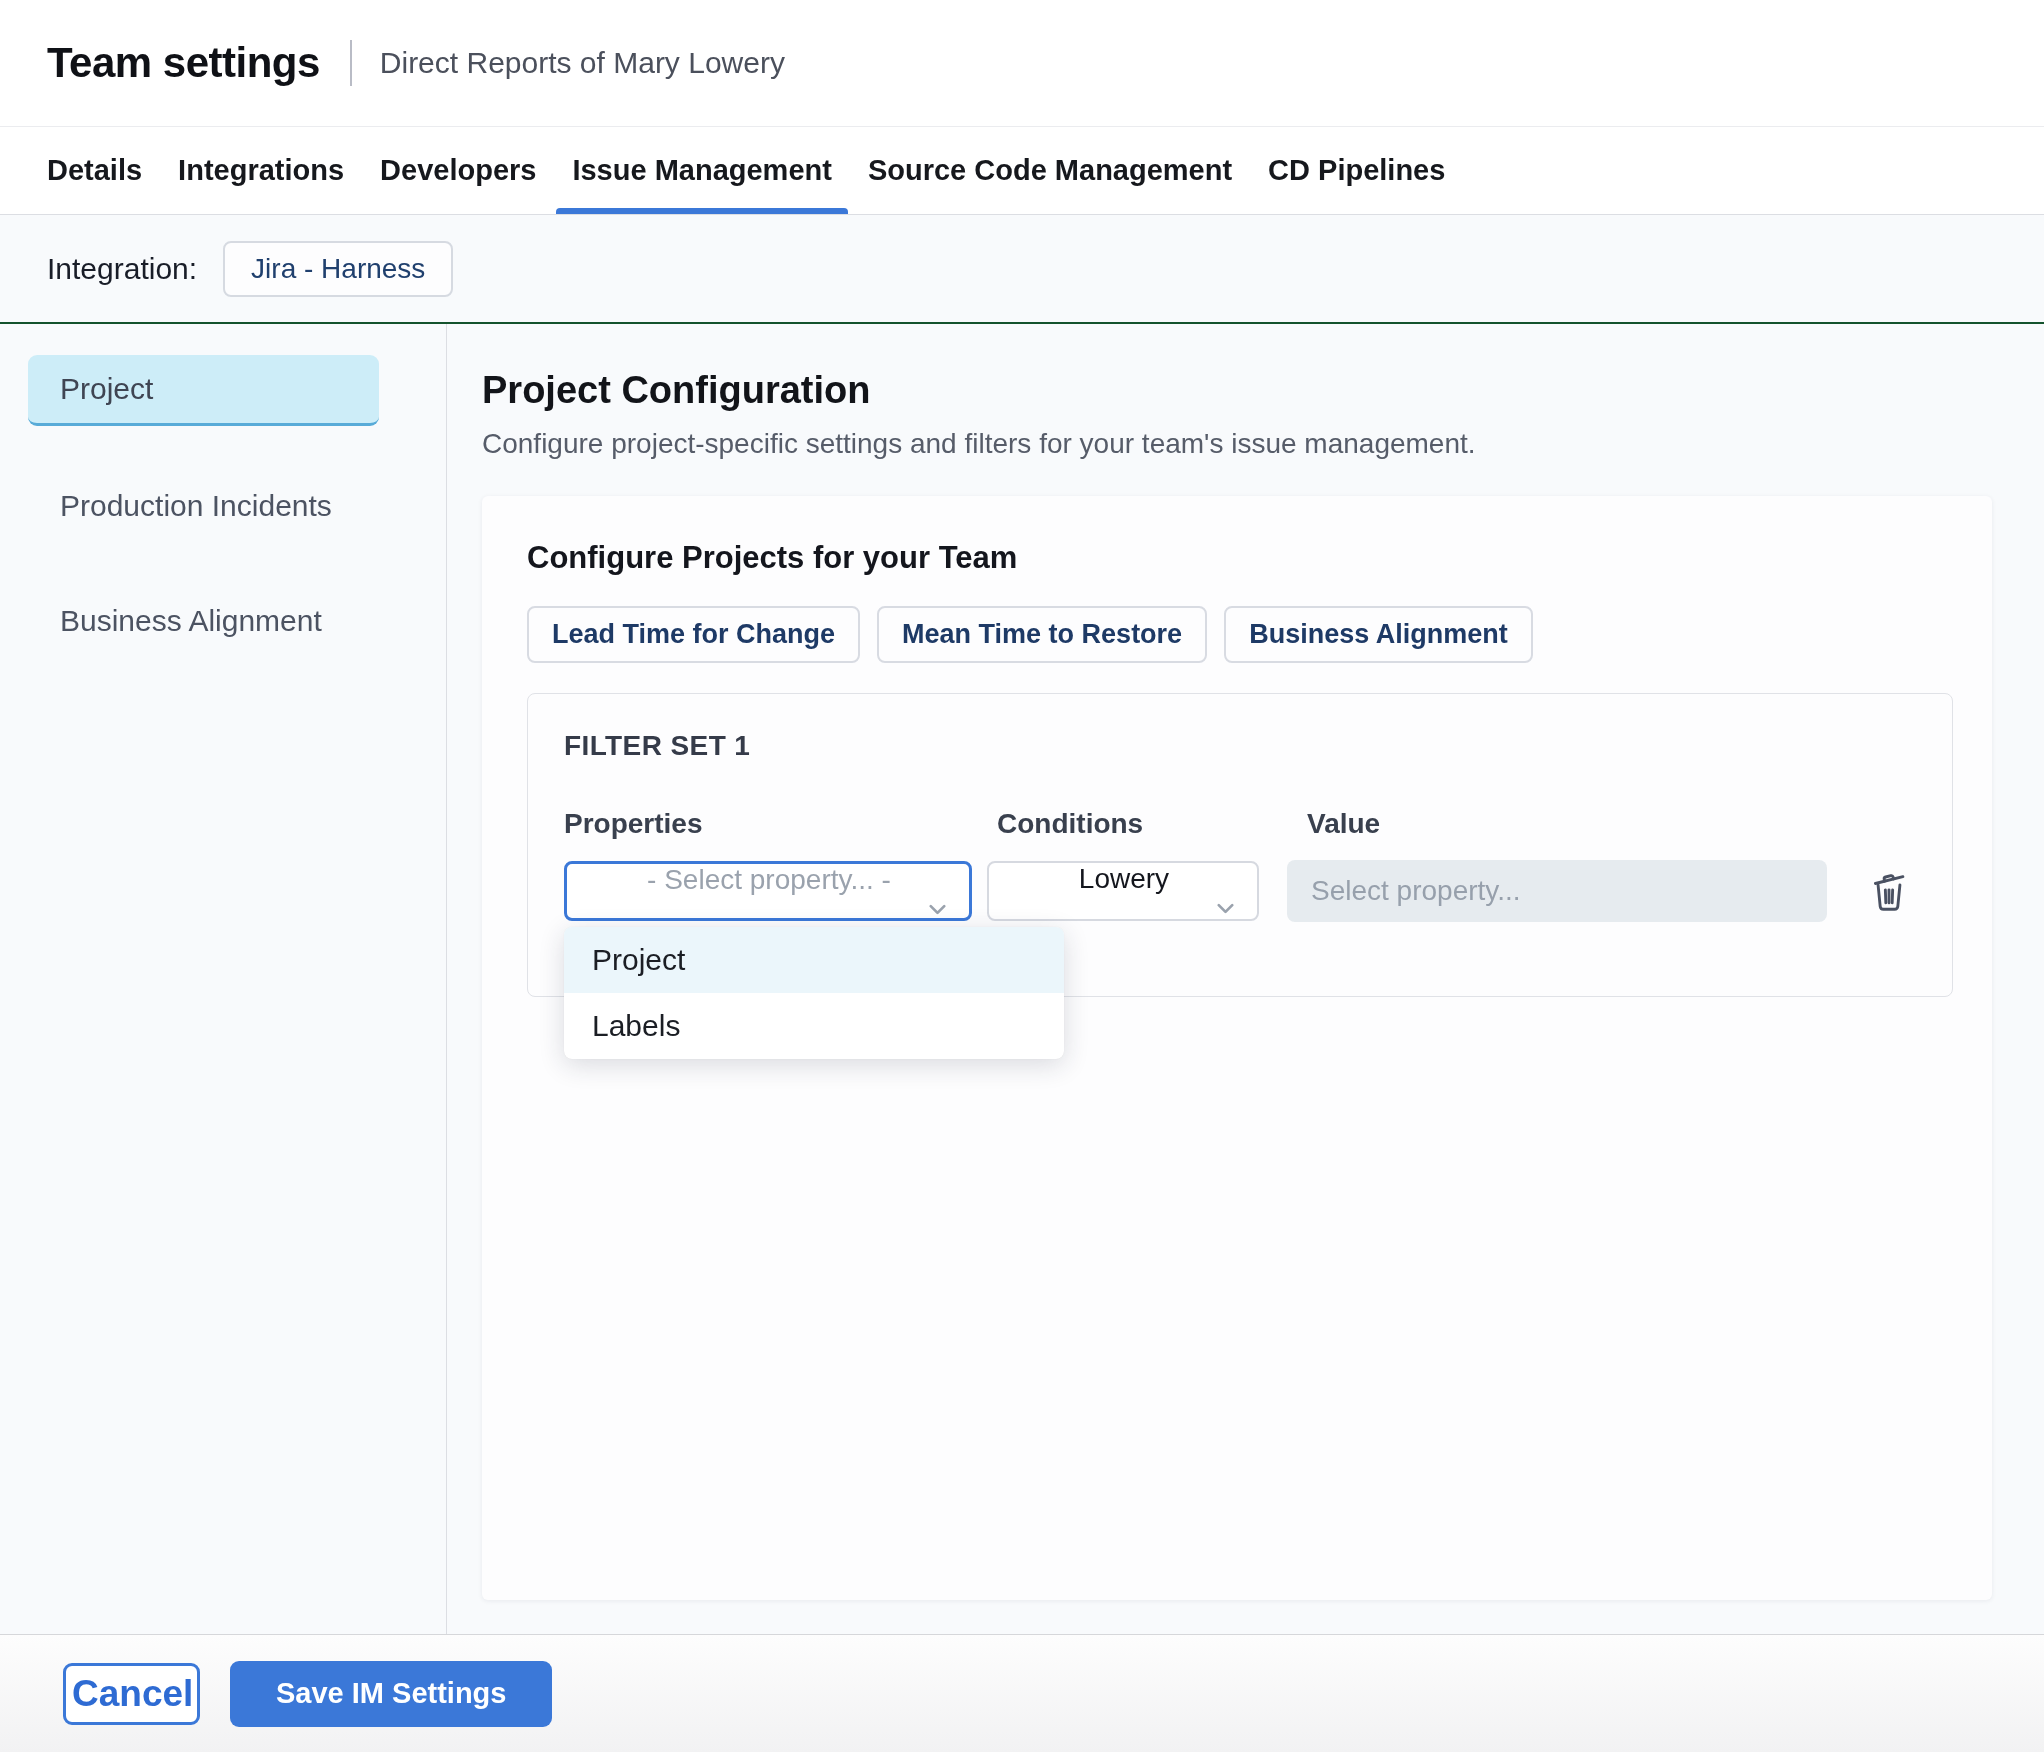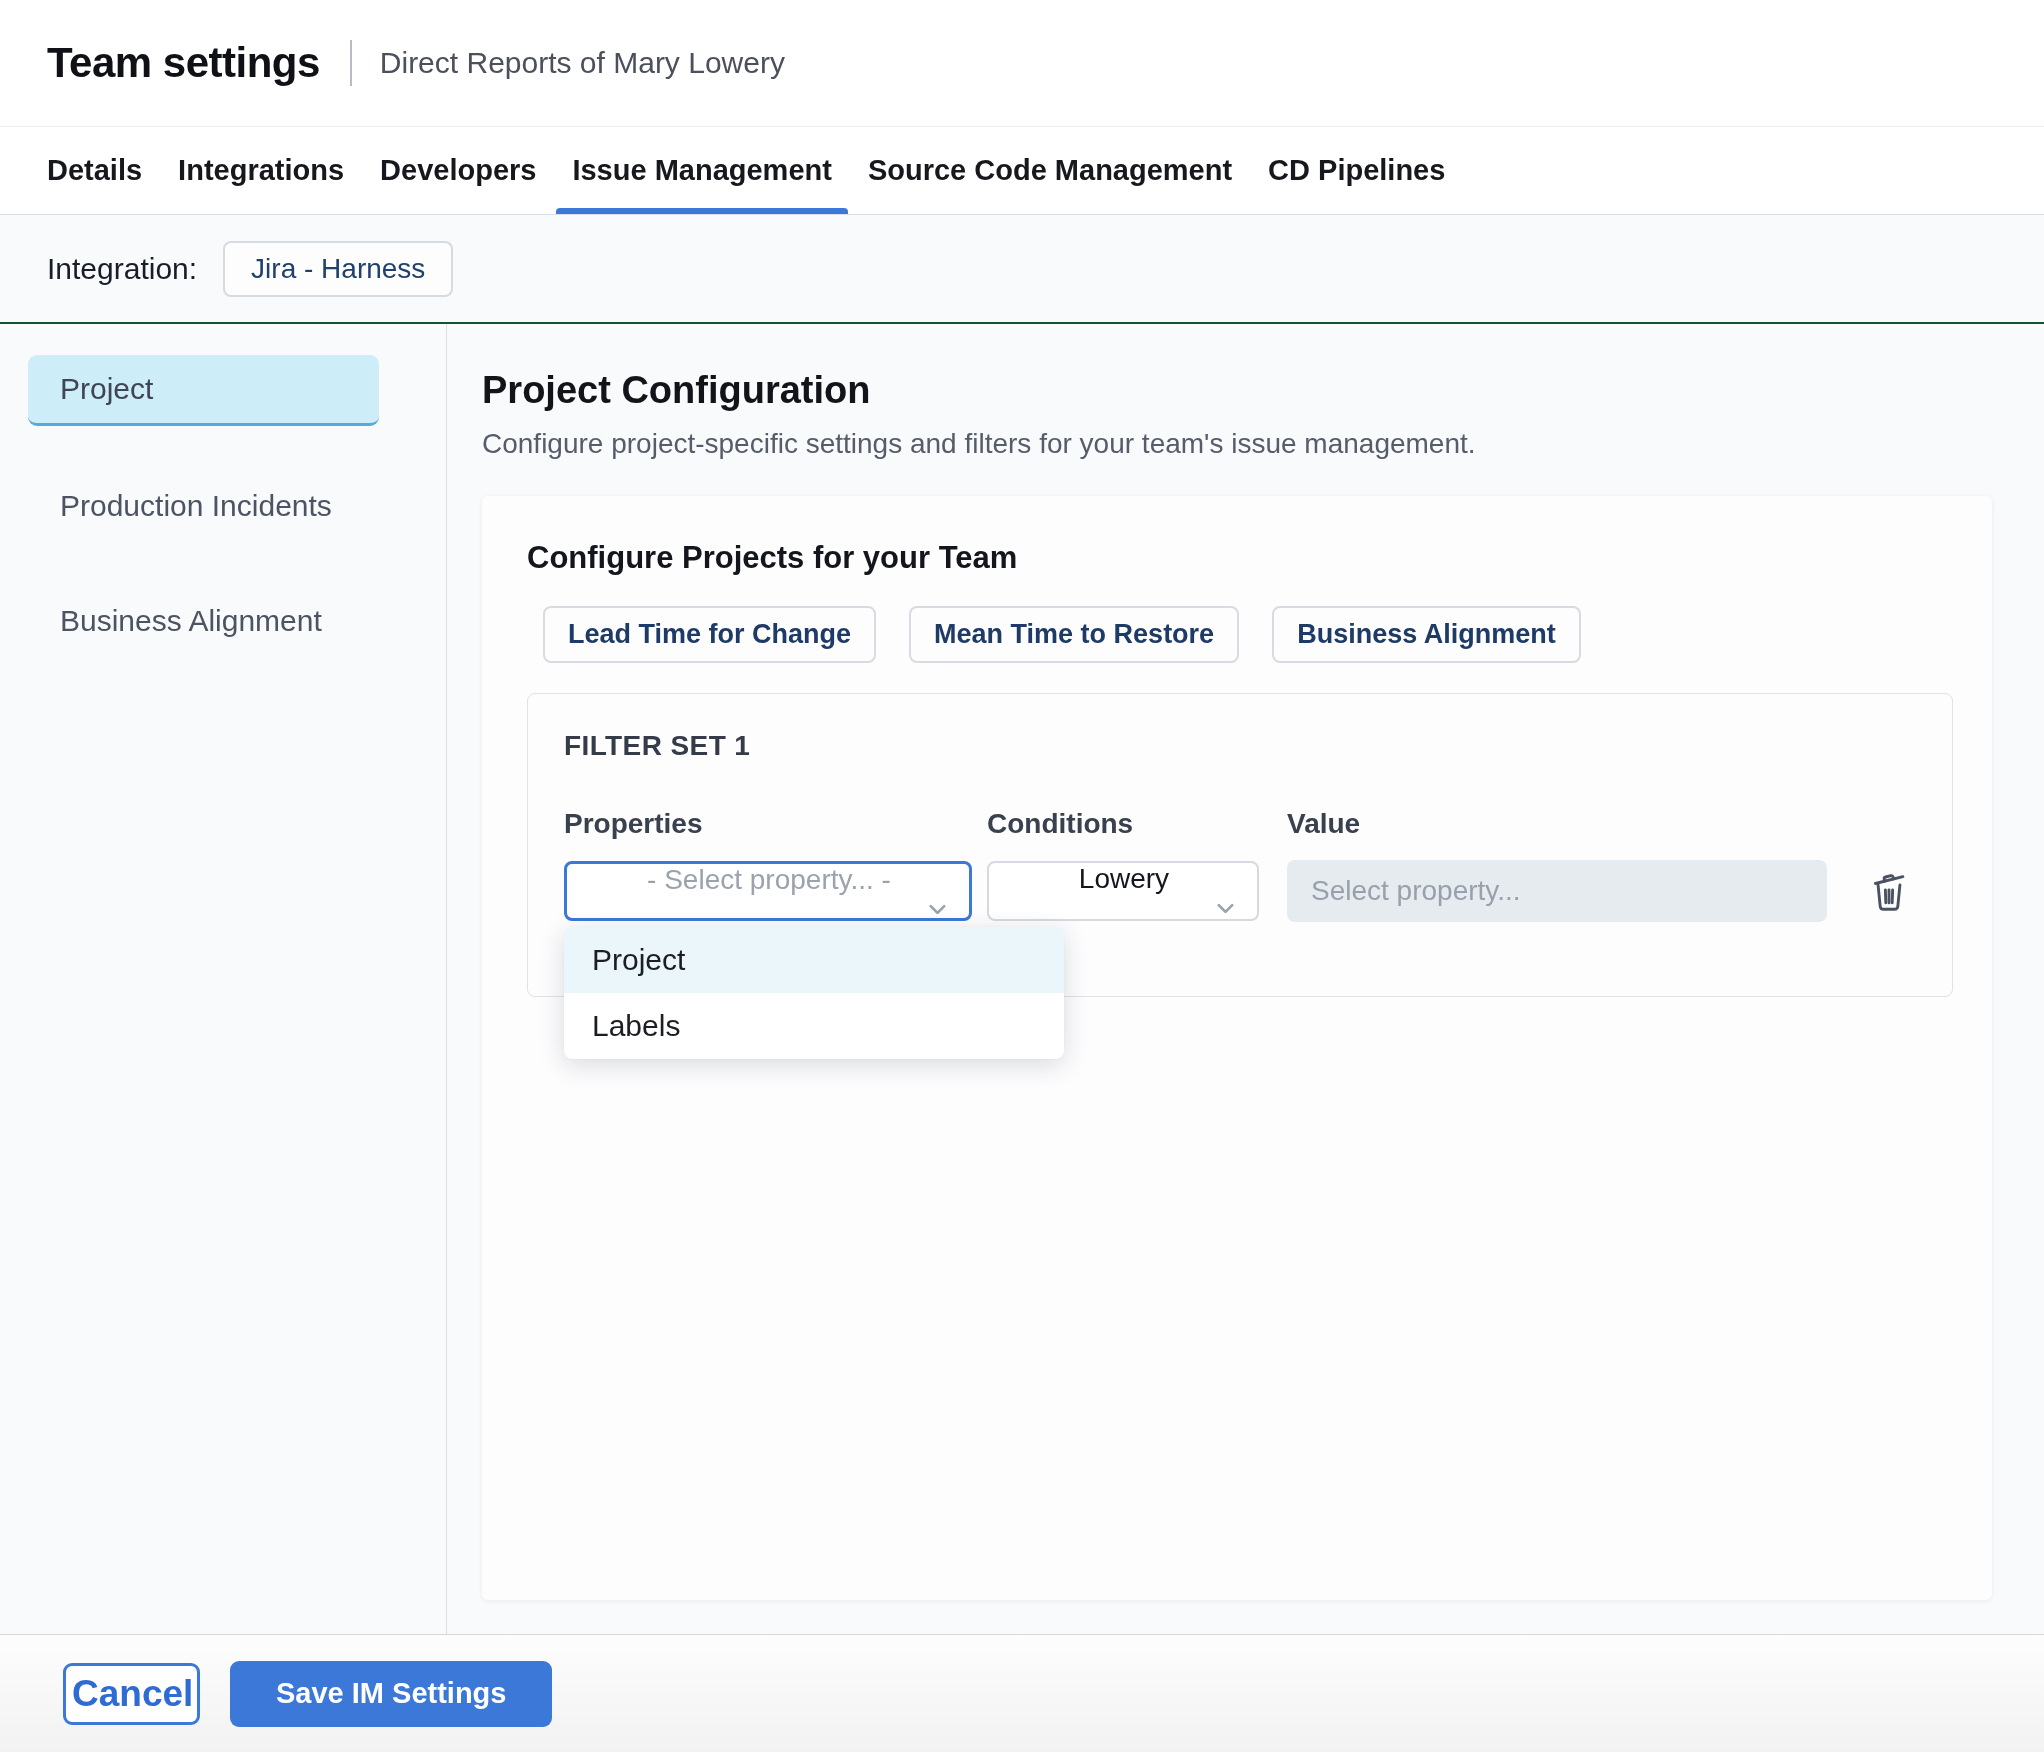--- a/index.html
+++ b/index.html
@@ -42,26 +42,26 @@
   .main{flex:1;padding:45px 0 0 35px;box-sizing:border-box;}
   .main-heading{font-size:38px;font-weight:bold;color:#121419;}
   .main-desc{font-size:28px;color:#565c69;margin-top:16px;}
 
   .card{margin-top:36px;width:1510px;height:1104px;background:#fdfdfe;border-radius:6px;
     box-shadow:0 1px 5px rgba(25,35,60,0.07);padding:44px 45px;box-sizing:border-box;}
   .card-title{font-size:31px;font-weight:bold;color:#14161d;}
   .card-sub{font-size:28px;color:#565c69;margin-top:14px;}
   .chips{display:flex;gap:17px;margin-top:30px;}
   .chip{font-size:27px;font-weight:600;color:#1e3a66;border:2px solid #d8dbe2;border-radius:8px;
-    padding:11px 23px;background:#fdfdfe;cursor:pointer;white-space:nowrap;margin-left:16px;}
+    padding:11px 23px;background:#fdfdfe;cursor:pointer;white-space:nowrap;}
 
   .filterbox{margin-top:30px;border:1px solid #e0e2e7;border-radius:8px;width:1426px;
     box-sizing:border-box;padding:36px 36px 74px;position:relative;background:#fdfdfe;}
   .fs-title{font-size:28px;font-weight:bold;color:#353b49;letter-spacing:0.4px;line-height:32px;}
-  .fs-headers{display:flex;margin-top:46px;font-size:28px;font-weight:bold;color:#39404e;line-height:32px;}
+  .fs-headers{display:flex;margin-top:46px;font-size:28px;font-weight:bold;color:#39404e;line-height:32px;gap:10px;}
   .fs-h1{width:423px;} .fs-h2{width:300px;} .fs-h3{flex:1;}
   .fs-controls{display:flex;margin-top:20px;align-items:center;}
 
   .select{height:60px;box-sizing:border-box;border-radius:8px;display:flex;align-items:center;
     background:#fff;cursor:pointer;flex-direction:column;}
   .select-property{width:408px;border:3px solid #3b78d8;padding:0 18px 0 20px;
     margin-right:15px;position:relative;}
   .select-property .ph{font-size:28px;color:#9aa2ad;}
   .select-condition{width:272px;border:2px solid #d6d9e0;padding:0 18px 0 20px;margin-right:28px;}
   .select-condition .val{font-size:28px;color:#14161d;}

